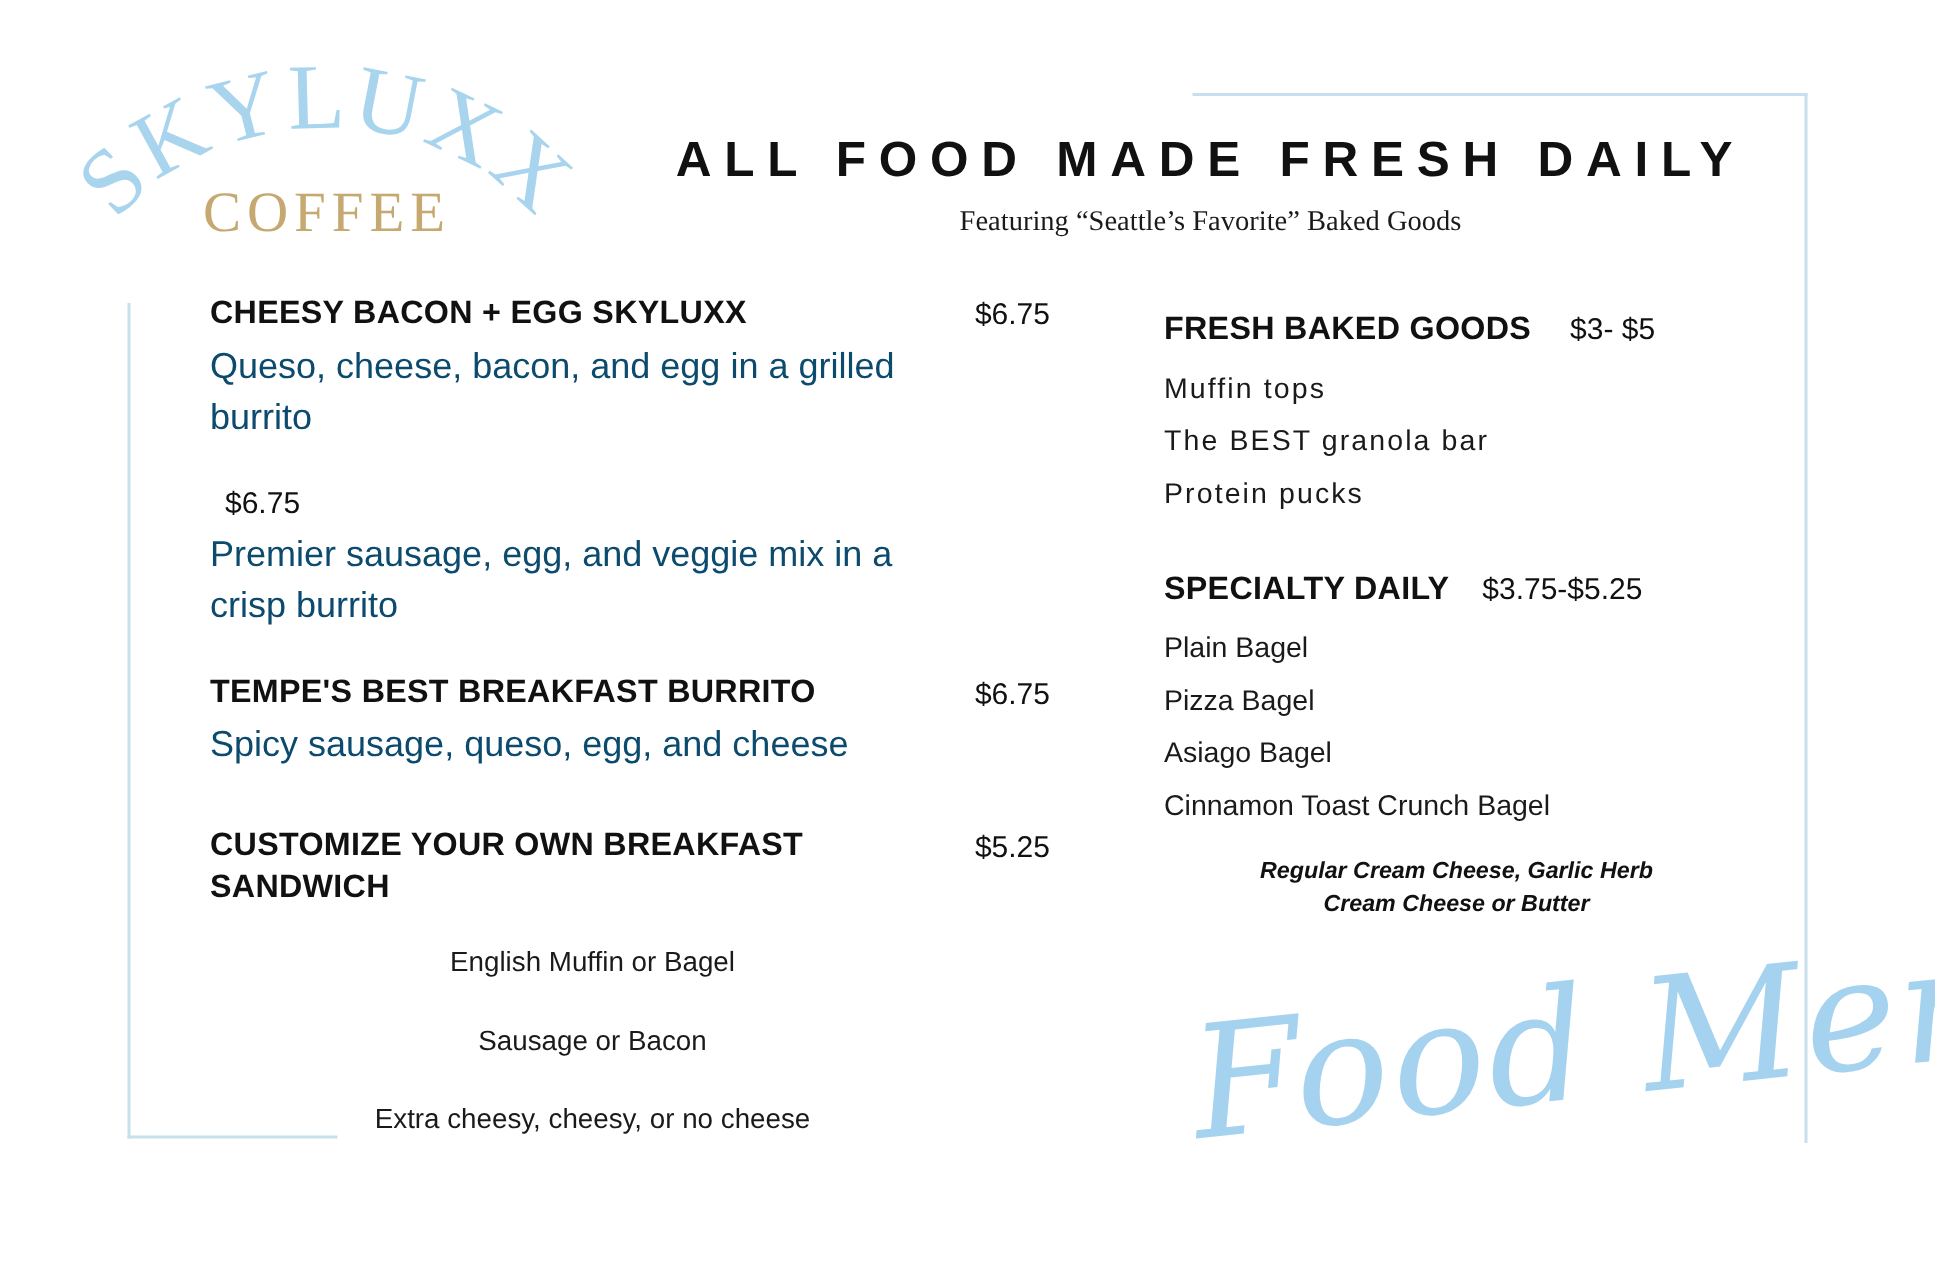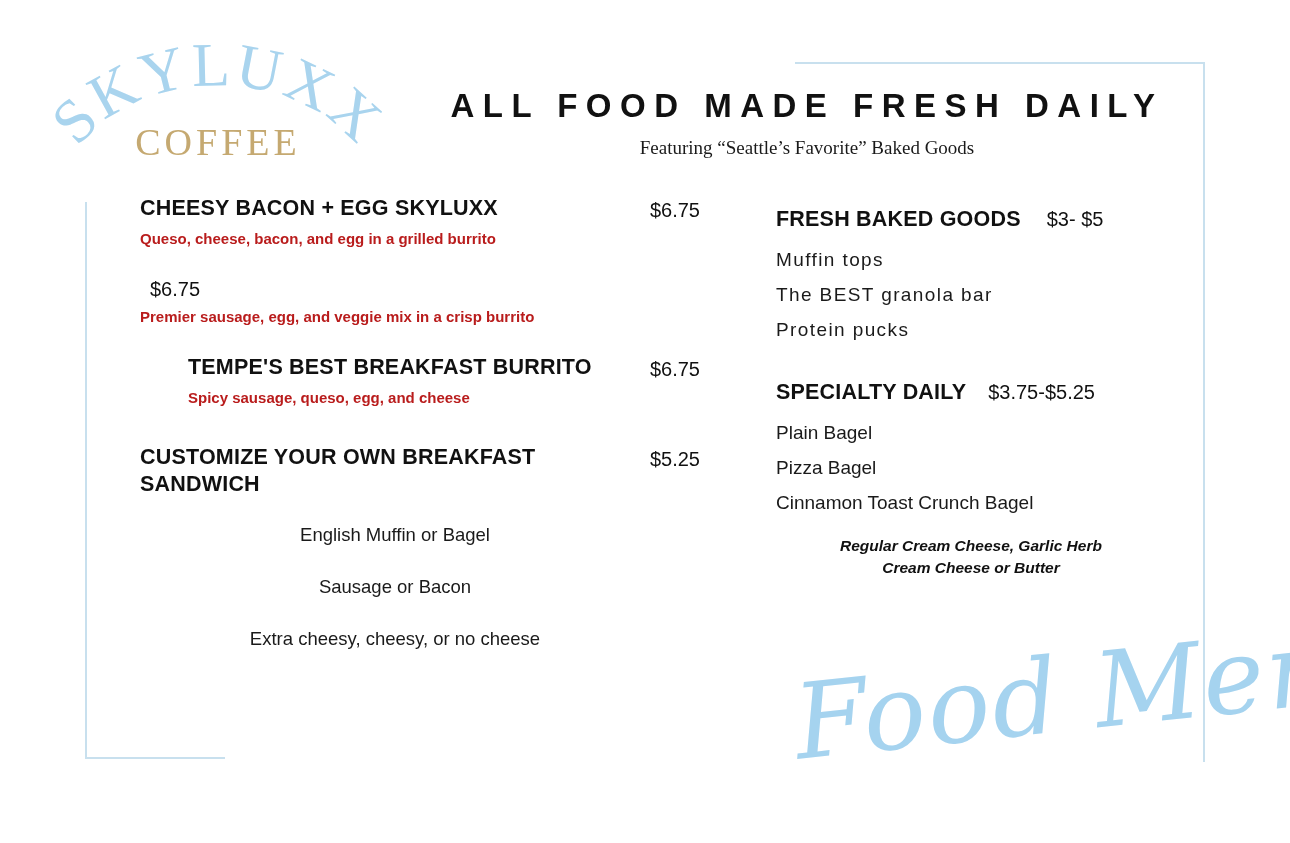--- a/index.html
+++ b/index.html
@@ -73,32 +73,32 @@
   }
   .item-price{
     font-size:20px;
     font-weight:400;
     color:#111;
     white-space:nowrap;
     padding-top:4px;
     padding-left:10px;
   }
   .item-desc{
-    font-size:15px;
+    font-size:24px;
     line-height:1.42;
-    color:#b91c1c;
+    color:#0c4a6e;
     margin-top:5px;
     max-width:460px;
-    font-weight:700;
+    font-weight:400;
   }
 
   
   #item-0{margin-top:0;}
   #item-1{margin-top:25px;}
-  #item-2{margin-top:27px;margin-left:48px;}
+  #item-2{margin-top:27px;}
   #item-3{margin-top:36px;}
 
   .custom-options{margin-top:24px;text-align:center;width:510px;}
   .custom-option{
     font-size:18.5px;
     color:#1a1a1a;
     margin-bottom:28px;
     line-height:1.3;
   }
   .custom-option:last-child{margin-bottom:0;}
@@ -238,20 +238,21 @@
     </div>
 
     <div class="section" id="section-bagels">
       <div class="section-head">
         <div class="section-title">SPECIALTY DAILY</div>
         <div class="section-price">$3.75-$5.25</div>
       </div>
       <div class="list">
         <div class="list-item">Plain Bagel</div>
         <div class="list-item">Pizza Bagel</div>
+        <div class="list-item">Asiago Bagel</div>
         <div class="list-item">Cinnamon Toast Crunch Bagel</div>
       </div>
       <div id="cream-note">
         <div>Regular Cream Cheese, Garlic Herb</div>
         <div>Cream Cheese or Butter</div>
       </div>
     </div>
   </div>
 
   <div id="food-menu-script">Food Menu</div>

